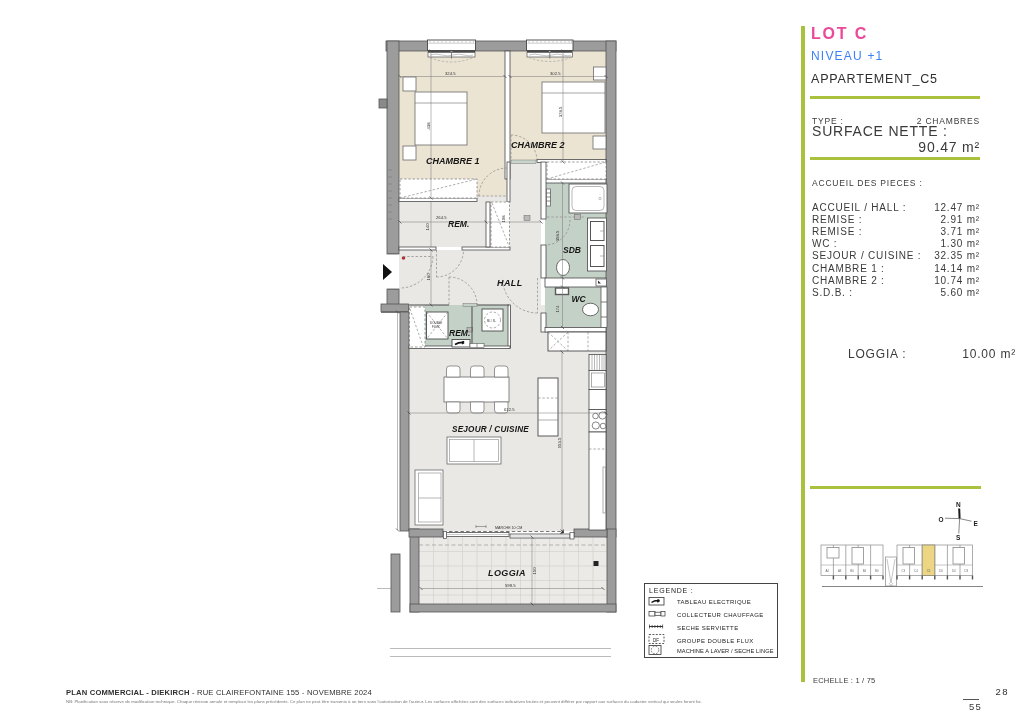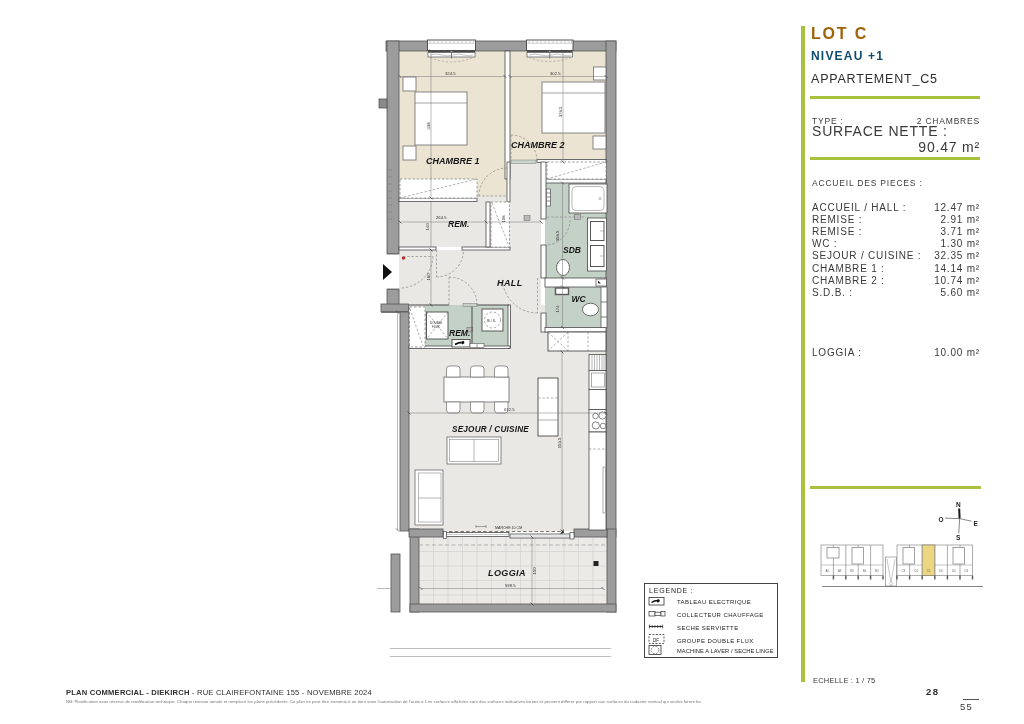--- a/index.html
+++ b/index.html
@@ -444,23 +444,23 @@
       <text x="563" y="253" font-size="8.5">SDB</text>
       <text x="571.5" y="302" font-size="8.5">WC</text>
       <text x="449" y="335.5" font-size="8.5">REM.</text>
       <text x="452" y="432" font-size="8.2" letter-spacing="0.2">SEJOUR / CUISINE</text>
       <text x="488" y="576" font-size="9" letter-spacing="0.4">LOGGIA</text>
     </g>
   </svg>
 
   <div class="abs" style="left:801px;top:26px;width:4px;height:656px;background:#aac13e"></div>
 
-  <div class="abs" style="left:811px;top:25px;font-size:16px;font-weight:bold;letter-spacing:1.8px;color:#a16207">LOT C</div>
-
-  <div class="abs" style="left:811px;top:48.5px;font-size:12px;font-weight:bold;letter-spacing:1.2px;color:#0c4a6e">NIVEAU +1</div>
+  <div class="abs" style="left:811px;top:25px;font-size:16px;font-weight:bold;letter-spacing:1.8px;color:#ec4899">LOT C</div>
+
+  <div class="abs" style="left:811px;top:48.5px;font-size:12px;font-weight:normal;letter-spacing:1.2px;color:#3b82f6">NIVEAU +1</div>
 
   <div class="abs" style="left:811px;top:71.5px;font-size:12.5px;font-weight:normal;letter-spacing:0.8px;color:#2e2e2e">APPARTEMENT_C5</div>
 
   <div class="abs" style="left:810px;top:96px;width:170px;height:2.5px;background:#aac13e"></div>
 
   <div class="abs" style="left:812px;top:116px;width:168px;font-size:8.5px;letter-spacing:0.8px;color:#3a3a3a">TYPE :<span style="float:right">2 CHAMBRES</span></div>
 
   <div class="abs" style="left:812px;top:123px;width:168px;font-size:14px;letter-spacing:0.8px;color:#3a3a3a">SURFACE NETTE :<span style="float:right">90.47 m²</span></div>
 
   <div class="abs" style="left:810px;top:157px;width:170px;height:2.5px;background:#aac13e"></div>
@@ -471,21 +471,21 @@
     <div>ACCUEIL / HALL :<span style="float:right">12.47 m²</span></div>
     <div>REMISE :<span style="float:right">2.91 m²</span></div>
     <div>REMISE :<span style="float:right">3.71 m²</span></div>
     <div>WC :<span style="float:right">1.30 m²</span></div>
     <div>SEJOUR / CUISINE :<span style="float:right">32.35 m²</span></div>
     <div>CHAMBRE 1 :<span style="float:right">14.14 m²</span></div>
     <div>CHAMBRE 2 :<span style="float:right">10.74 m²</span></div>
     <div>S.D.B. :<span style="float:right">5.60 m²</span></div>
   </div>
 
-  <div class="abs" style="left:812px;top:347px;width:168px;font-size:10px;letter-spacing:0.8px;color:#3a3a3a">LOGGIA :<span style="float:right">10.00 m²</span></div>
+  <div class="abs" style="left:848px;top:347px;width:168px;font-size:12px;letter-spacing:0.8px;color:#3a3a3a">LOGGIA :<span style="float:right">10.00 m²</span></div>
 
   <div class="abs" style="left:810px;top:486px;width:171px;height:3px;background:#aac13e"></div>
 
   <svg class="abs" style="left:930px;top:495px" width="55" height="50" viewBox="0 0 55 50">
     <line x1="29.2" y1="13.5" x2="29.6" y2="23.6" stroke="#1a1a1a" stroke-width="2"></line>
     <line x1="15" y1="23.2" x2="29.6" y2="23.6" stroke="#555" stroke-width="0.7"></line>
     <line x1="29.6" y1="23.6" x2="41.5" y2="26.2" stroke="#555" stroke-width="0.7"></line>
     <line x1="29.6" y1="23.6" x2="28.8" y2="38.5" stroke="#555" stroke-width="0.7"></line>
     <text x="26" y="12" font-size="6.5" font-weight="bold" fill="#1a1a1a" font-family="Liberation Sans">N</text>
     <text x="8.5" y="26.5" font-size="6.5" font-weight="bold" fill="#1a1a1a" font-family="Liberation Sans">O</text>
@@ -589,21 +589,21 @@
     <g>
       <rect x="5" y="63.5" width="12" height="9" fill="#fff" stroke="#333" stroke-width="0.8"></rect>
       <circle cx="11" cy="68" r="3.8" fill="none" stroke="#333" stroke-width="0.6" stroke-dasharray="1.8,1.2"></circle>
     </g>
 
     <text x="33" y="70.5" font-family="Liberation Sans" font-size="5.7" letter-spacing="0.1" fill="#222">MACHINE A LAVER / SECHE LINGE</text>
   </svg>
 
   <div class="abs" style="left:813px;top:675.5px;font-size:7.5px;letter-spacing:0.2px;color:#3a3a3a">ECHELLE : 1 / 75</div>
 
-  <div class="abs" style="left:926px;top:686px;width:22px;text-align:left;font-size:9.5px;font-weight:bold;letter-spacing:1.5px;color:#2e2e2e">28</div>
+  <div class="abs" style="left:987px;top:686px;width:22px;text-align:right;font-size:9.5px;font-weight:normal;letter-spacing:1.5px;color:#2e2e2e">28</div>
   <div class="abs" style="left:963px;top:699px;width:16px;height:1px;background:#555"></div>
-  <div class="abs" style="left:960px;top:701px;width:22px;text-align:left;font-size:9.5px;letter-spacing:1.2px;color:#3a3a3a">55</div>
+  <div class="abs" style="left:960px;top:701px;width:22px;text-align:right;font-size:9.5px;letter-spacing:1.2px;color:#3a3a3a">55</div>
 
   <div class="abs" style="left:66px;top:688px;font-size:7.6px;color:#2e2e2e;letter-spacing:0.2px"><b>PLAN COMMERCIAL - DIEKIRCH</b> - RUE CLAIREFONTAINE 155 - NOVEMBRE 2024</div>
 
   <div class="abs" style="left:66px;top:698.5px;font-size:4.35px;color:#777">NB: Planification sous réserve de modification technique. Chaque révision annule et remplace les plans précédents. Ce plan ne peut être transmis à un tiers sans l'autorisation de l'auteur. Les surfaces affichées sont des surfaces indicatives brutes et peuvent différer par rapport aux surfaces du cadastre vertical qui seules feront foi.</div>
 
 </div>
 
 </body></html>

